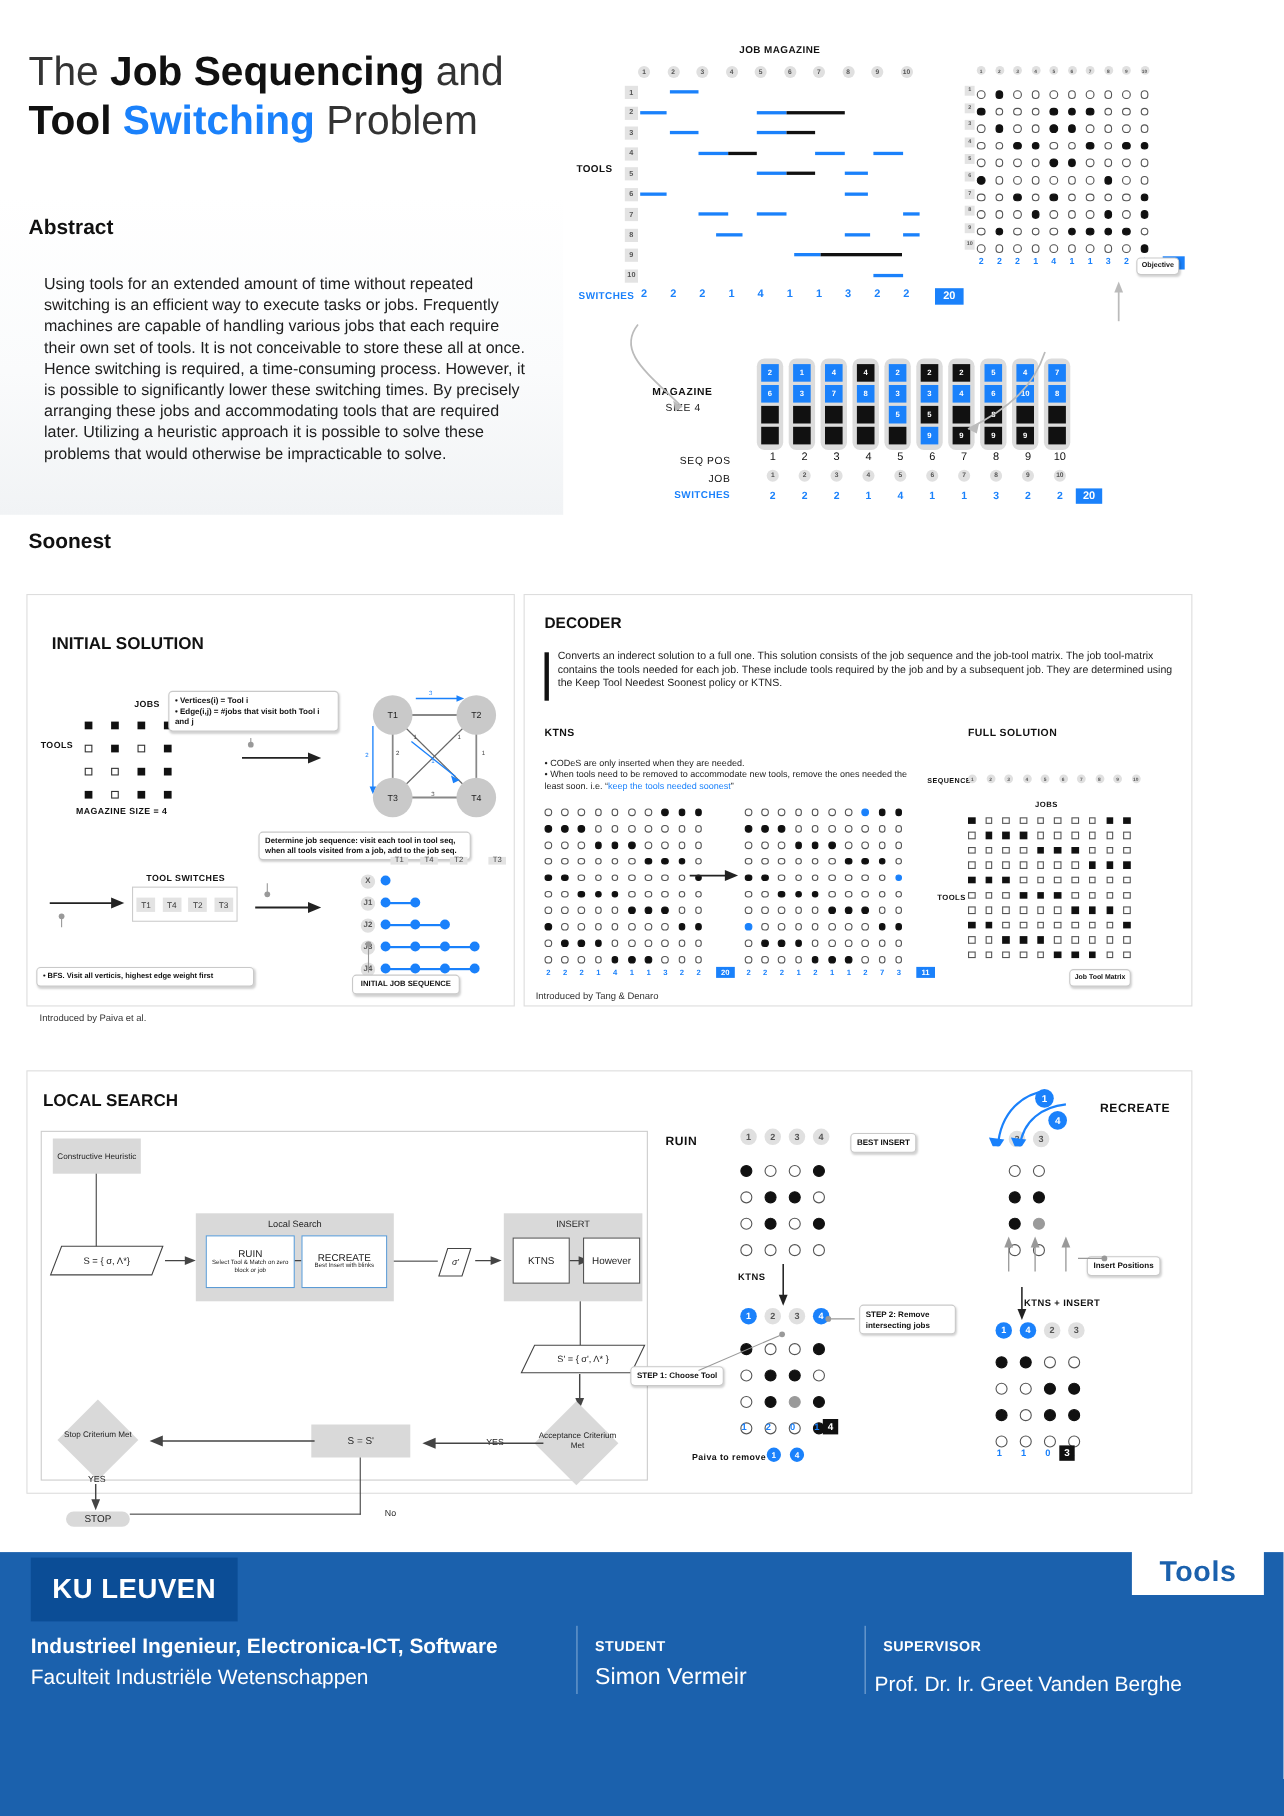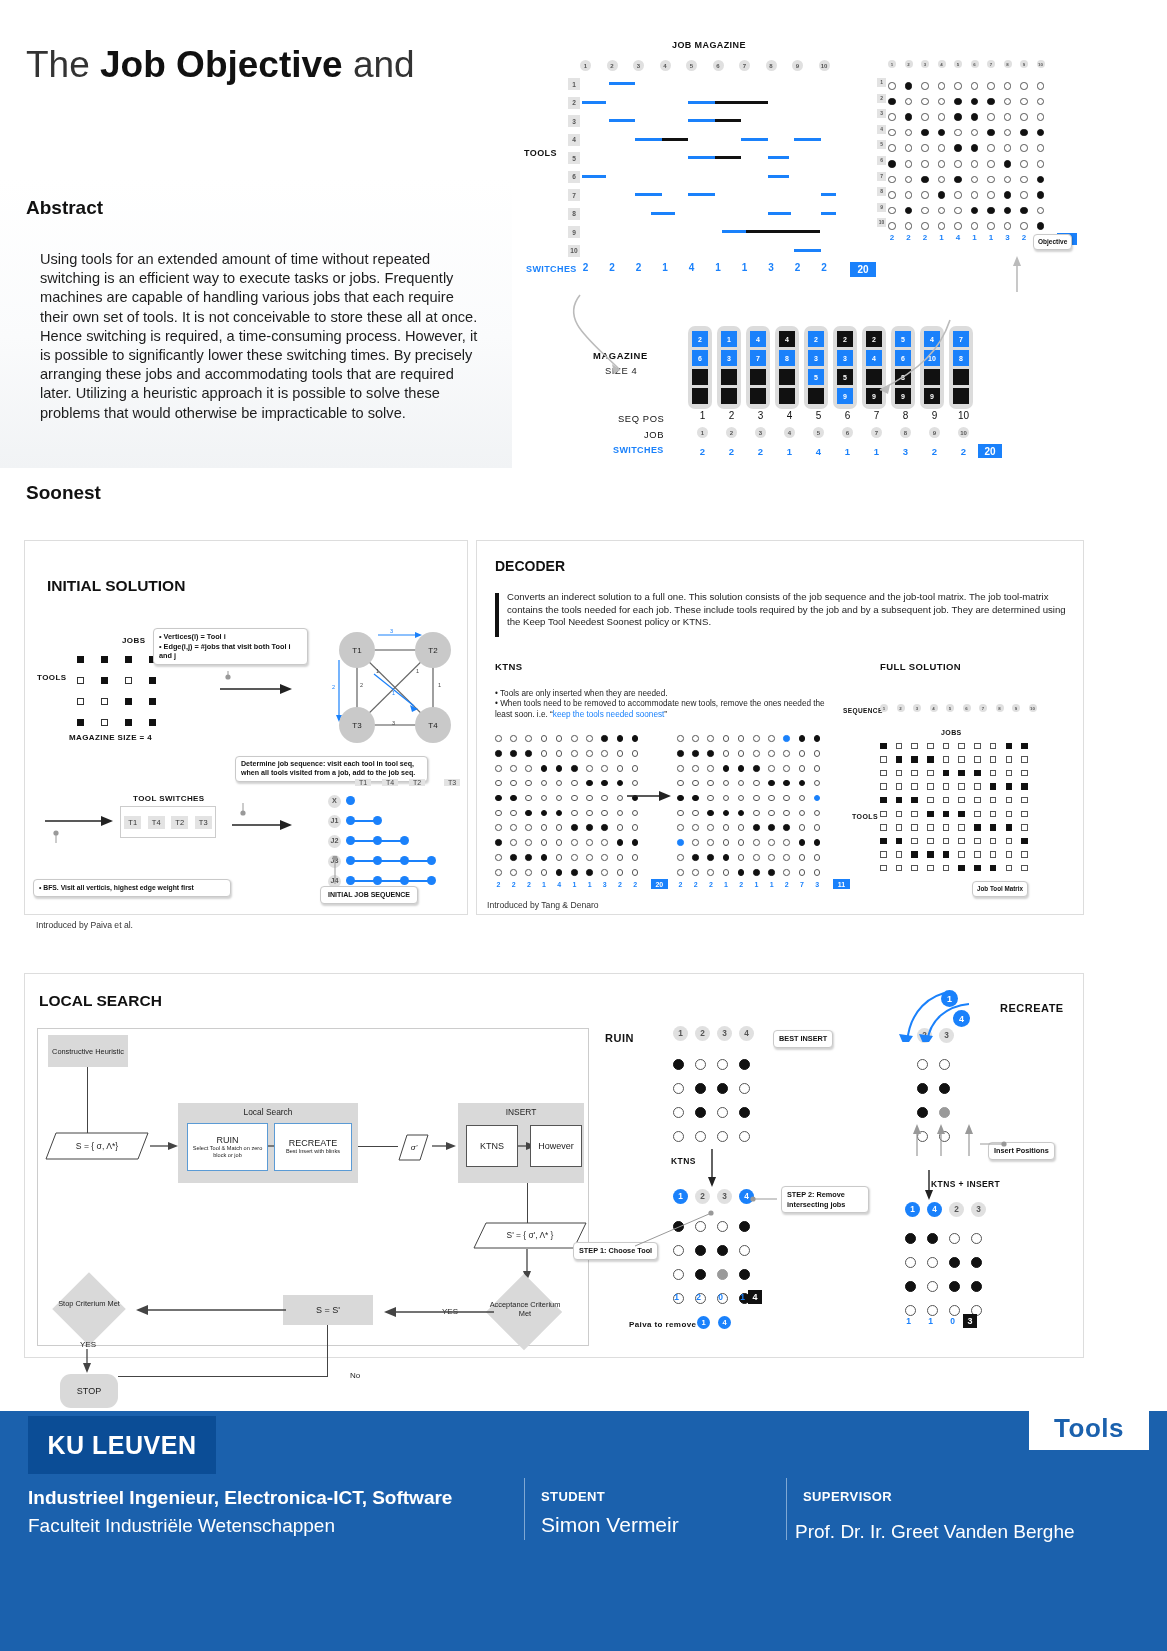--- a/index.html
+++ b/index.html
@@ -106,22 +106,25 @@
            font-size:8px; color:#222; }
 </style>
 </head>
 <body>
 
 <div id="abstract-shade"></div>
 
 <div id="header">
   <div id="title">
     <span>
-      <span>The </span><b>Job Objective</b><span> and</span>
+      <span>The </span><b>Job Sequencing</b><span> and</span>
     </span><br>
+    <span>
+      <b>Tool </b><span class="accent">Switching</span><span> Problem</span>
+    </span>
   </div>
   <div id="abstract-h" class="sec-h">Abstract</div>
   <div id="abstract-body">Using tools for an extended amount of time without repeated switching is an efficient way to execute tasks or jobs. Frequently machines are capable of handling various jobs that each require their own set of tools. It is not conceivable to store these all at once. Hence switching is required, a time-consuming process. However, it is possible to significantly lower these switching times. By precisely arranging these jobs and accommodating tools that are required later. Utilizing a heuristic approach it is possible to solve these problems that would otherwise be impracticable to solve.</div>
   <div id="method-h" class="sec-h">Soonest</div>
 </div>
 
 <div id="hero" style="position:absolute;left:520px;top:30px;width:640px;height:450px;">
   <div class="lbl" style="position:absolute;left:152px;top:10px;font-size:9px;">JOB MAGAZINE</div>
   <div class="lbl" style="position:absolute;left:4px;top:118px;font-size:9px;">TOOLS</div>
   <div class="lbl bluetxt" style="position:absolute;left:6px;top:234px;font-size:9px;">SWITCHES</div>
@@ -642,21 +645,21 @@
   </svg>
 </div>
 <div class="introduced" style="left:36px;top:920px;">Introduced by Paiva et al.</div>
 
 <div class="panel" style="left:476px;top:540px;width:608px;height:375px;">
   <div class="panel-title" style="left:18px;top:17px;font-size:14px;">DECODER</div>
   <div style="position:absolute;left:18px;top:52px;width:4px;height:44px;background:#111;"></div>
   <div style="position:absolute;left:30px;top:50px;width:565px;font-size:9.6px;line-height:12.5px;color:#1d1d1d;">Converts an inderect solution to a full one. This solution consists of the job sequence and the job-tool matrix. The job tool-matrix contains the tools needed for each job. These include tools required by the job and by a subsequent job. They are determined using the Keep Tool Needest Soonest policy or KTNS.</div>
 
   <div class="lbl" style="position:absolute;left:18px;top:120px;font-size:9.5px;">KTNS</div>
-  <div style="position:absolute;left:18px;top:148px;width:330px;font-size:8.2px;line-height:10.5px;color:#1d1d1d;">• Tools are only inserted when they are needed.</div>
+  <div style="position:absolute;left:18px;top:148px;width:330px;font-size:8.2px;line-height:10.5px;color:#1d1d1d;">• CODeS are only inserted when they are needed.</div>
   <div style="position:absolute;left:18px;top:158px;width:330px;font-size:8.2px;line-height:10.5px;color:#1d1d1d;">
     <span>• When tools need to be removed to accommodate new tools, remove the ones needed the least soon. i.e. “</span><span style="color:#1a81fb;">keep the tools needed soonest</span><span>”</span>
   </div>
 
   <div class="lbl" style="position:absolute;left:403px;top:120px;font-size:9.5px;">FULL SOLUTION</div>
 
   <div id="dec-left" style="position:absolute;left:18px;top:190px;">
       <div style="display: flex; align-items: center; gap: 8.6px; height: 14.9px;">
         <div class="dot open" style="width: 6.6px; height: 6.6px;"></div>
         <div class="dot open" style="width: 6.6px; height: 6.6px;"></div>
@@ -1138,21 +1141,21 @@
       <line x1="158" y1="9" x2="18" y2="9" stroke="#444" stroke-width="1.3"></line>
         <polygon points="8,9 20,4 20,14" fill="#444"></polygon>
     </svg>
     <div class="diamond" style="left:25px;top:254px;width:52px;height:52px;"></div>
     <div class="diamond-txt" style="left:16px;top:270px;width:70px;">Stop Criterium Met</div>
     <div class="fc-box" style="left:28px;top:308px;width:44px;height:14px;font-size:8px;">YES</div>
     <svg style="position:absolute;left:42px;top:306px;width:18px;height:40px;">
       <line x1="7" y1="14" x2="7" y2="30" stroke="#444" stroke-width="1.3"></line>
         <polygon points="7,38 3,28 11,28" fill="#444"></polygon>
     </svg>
-    <div class="fc-box fc-grey" style="left:22px;top:345px;width:58px;height:34px;font-size:9px;border-radius:11px;">STOP</div>
+    <div class="fc-box fc-grey" style="left:22px;top:345px;width:58px;height:14px;font-size:9px;border-radius:11px;">STOP</div>
     <div class="fc-line" style="left:289px;top:296px;width:1.3px;height:52px;"></div>
     <div class="fc-line" style="left:80px;top:347px;width:210px;height:1.3px;"></div>
     <div class="fc-box" style="left:300px;top:338px;width:34px;height:16px;font-size:8px;">No</div>
   </div>
 
   <div class="lbl" style="position:absolute;left:580px;top:58px;font-size:11px;font-weight:bold;letter-spacing:.5px;">RUIN</div>
   <div id="ruin-cols" style="position: absolute; left: 648px; top: 52px; display: flex; gap: 7px;">
       <div class="chip" style="width: 15px; height: 15px; font-size: 8.25px;">1</div>
       <div class="chip" style="width: 15px; height: 15px; font-size: 8.25px;">2</div>
       <div class="chip" style="width: 15px; height: 15px; font-size: 8.25px;">3</div>

